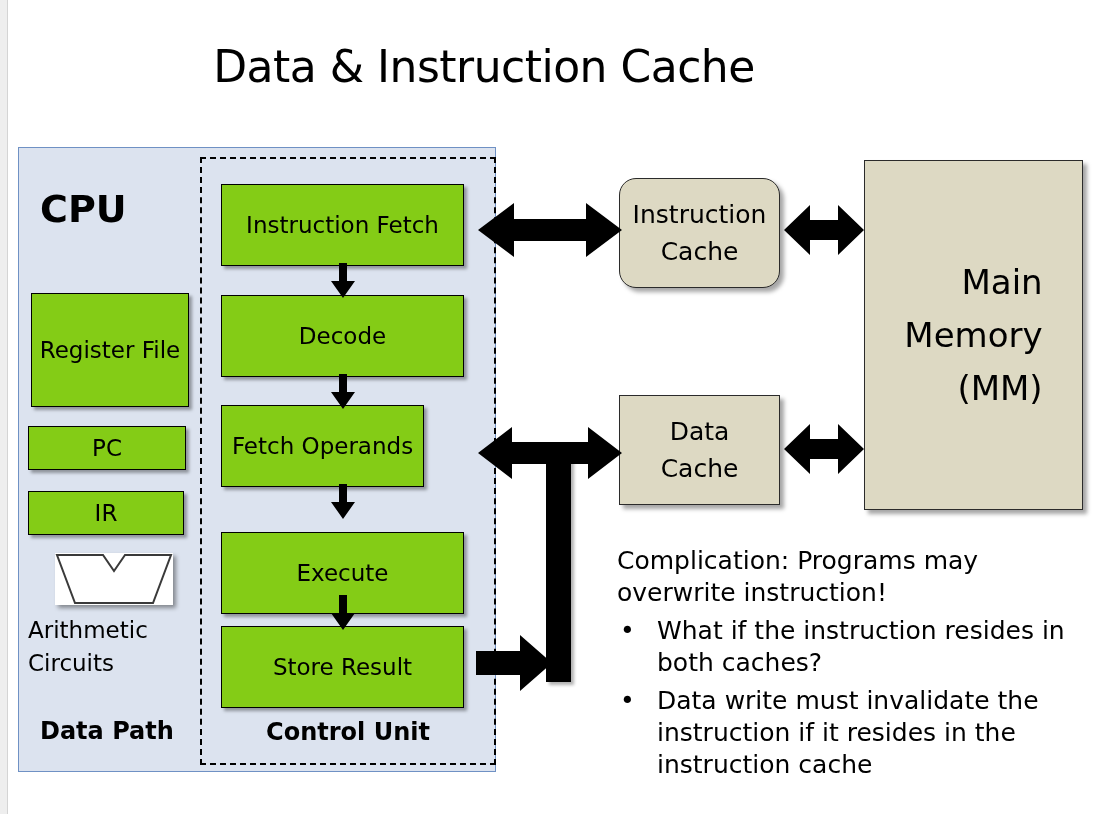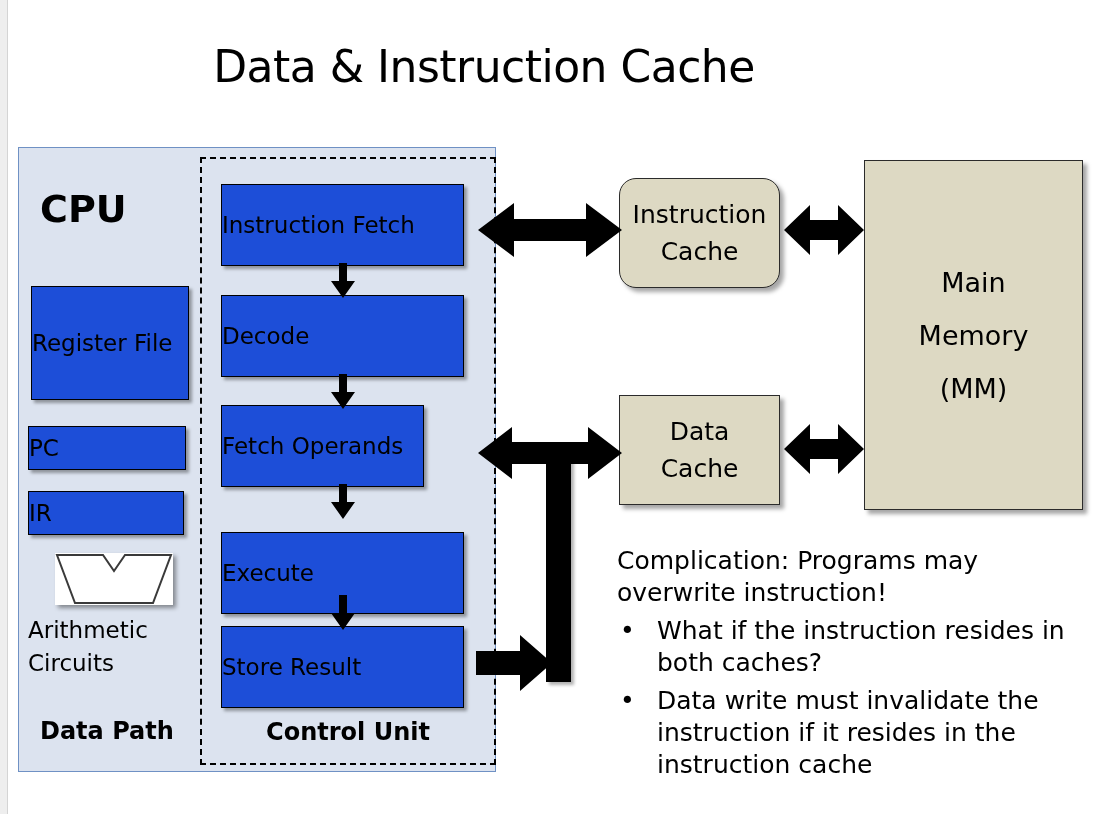--- a/index.html
+++ b/index.html
@@ -78,26 +78,27 @@
     width: 296px;
     text-align: center;
     font-size: 24px;
     font-weight: bold;
     color: #000;
   }
 
   
   .wbox {
     position: absolute;
-    background: #1d4ed8;
+    background: #84cc16;
     border: 1.5px solid #000000;
     box-sizing: border-box;
     box-shadow: 3px 3px 3px rgba(0,0,0,0.35);
     display: flex;
     align-items: center;
+    justify-content: center;
     text-align: center;
     color: #000;
     font-size: 23px;
     line-height: 28px;
   }
 
   
   .bbox {
     position: absolute;
     background: #ddd9c3;
@@ -105,21 +106,21 @@
     box-sizing: border-box;
     box-shadow: 4px 4px 4px rgba(0,0,0,0.35);
     display: flex;
     align-items: center;
     justify-content: center;
     text-align: center;
     color: #000;
     line-height: 38px;
   }
   .cache-box { font-size: 25px; line-height: 37px; }
-  .mm-box    { font-size: 27px; line-height: 53px; }
+  .mm-box    { font-size: 34px; line-height: 53px; text-align: right; }
 
   
   .alu-shape {
     position: absolute;
     left: 55px; top: 553px;
     width: 118px; height: 52px;
     background: #ffffff;
     filter: drop-shadow(3px 3px 2px rgba(0,0,0,0.4));
   }
   .alu-label {
@@ -174,21 +175,21 @@
 <div id="slide">
 
   <div class="left-gutter"></div>
 
   <div class="slide-title">Data &amp; Instruction Cache</div>
 
   <div class="cpu-panel"></div>
 
   <div class="cpu-label">CPU</div>
 
-  <div class="wbox" style="left:31px; top:286px; width:158px; height:114px;">
+  <div class="wbox" style="left:31px; top:293px; width:158px; height:114px;">
     <span>Register File</span>
   </div>
 
   <div class="wbox" style="left:28px; top:426px; width:158px; height:44px;">
     <span>PC</span>
   </div>
 
   <div class="wbox" style="left:28px; top:491px; width:156px; height:44px;">
     <span>IR</span>
   </div>

